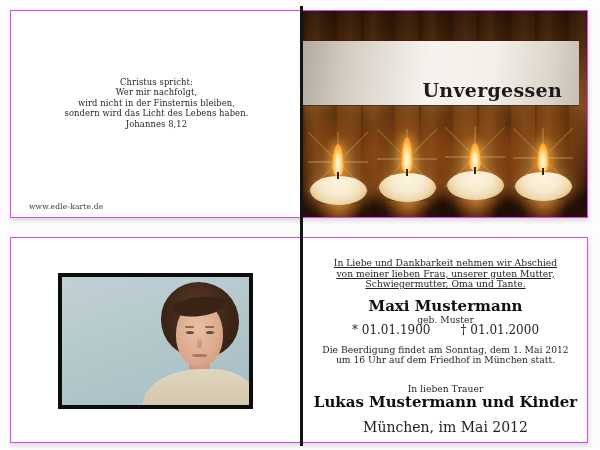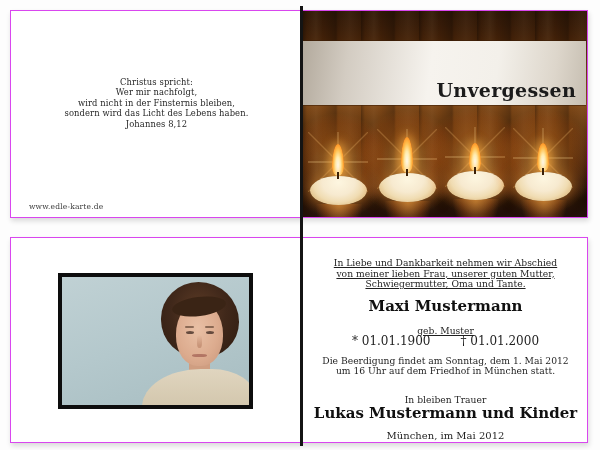--- a/index.html
+++ b/index.html
@@ -46,27 +46,27 @@
   .planks{
     position:absolute;inset:0;
     background:
       repeating-linear-gradient(90deg,
         rgba(0,0,0,0.28) 0px, rgba(0,0,0,0.0) 4px,
         rgba(255,220,170,0.06) 13px, rgba(0,0,0,0.0) 20px,
         rgba(0,0,0,0.22) 33px, rgba(0,0,0,0.0) 35px,
         rgba(255,210,160,0.05) 47px, rgba(0,0,0,0.0) 58px);
   }
   .banner{
-    position:absolute;left:0;right:1px;top:30px;height:64px;z-index:5;
+    position:absolute;left:0;right:8px;top:30px;height:64px;z-index:5;
     background:linear-gradient(97deg,
       #b3aa9d 0%, #d3ccc2 16%, #f6f3ee 45%,
       #f3f0ea 68%, #ddd6cb 88%, #c6beb1 100%);
     box-shadow:0 1px 0 rgba(60,30,5,0.55), 0 -1px 0 rgba(60,30,5,0.55);
     display:flex;align-items:flex-end;justify-content:flex-end;
-    padding:0 10px 4px 0;box-sizing:border-box;
+    padding:0 17px 4px 0;box-sizing:border-box;
   }
   .banner-title{
     font-size:19px;font-weight:bold;color:#1b1b1b;letter-spacing:0.3px;
   }
   .table-shade{
     position:absolute;left:0;right:0;bottom:0;height:30px;z-index:6;
     background:linear-gradient(180deg, rgba(25,11,2,0) 0%, rgba(25,11,2,0.75) 45%, #23110a 100%);
   }
   .candle{position:absolute;width:120px;height:115px;z-index:10;}
   .candle .glow{
@@ -154,26 +154,26 @@
     border-radius:52% 38% 0 0 / 95% 70% 0 0;
   }
 
   
   .announcement{
     position:absolute;left:293px;top:0;right:0;height:100%;
     text-align:center;color:#1f1f1f;
   }
   .an-intro{margin-top:20px;font-size:9.2px;line-height:10.6px;text-decoration:underline;}
   .an-name{margin-top:8px;font-size:15px;line-height:16px;font-weight:bold;color:#101010;}
-  .an-geb{font-size:9.2px;line-height:10.5px;margin-top:12px;text-decoration:underline;}
+  .an-geb{font-size:9.2px;line-height:10.5px;margin-top:1px;}
   .an-dates{font-size:12px;line-height:10.5px;display:flex;justify-content:center;gap:30px;}
   .an-funeral{margin-top:9px;font-size:9.2px;line-height:10.6px;}
   .an-trauer{margin-top:18px;font-size:9.2px;line-height:10.5px;}
   .an-mourners{font-size:15px;line-height:17px;font-weight:bold;color:#101010;}
-  .an-place{margin-top:8px;font-size:10px;}
+  .an-place{margin-top:8px;font-size:14px;}
 </style>
 </head>
 <body>
 
 <div class="card card-top">
 
   <div class="panel-left">
     <div class="quote">
       <div>Christus spricht:</div>
       <div>Wer mir nachfolgt,</div>
@@ -257,19 +257,19 @@
     <div class="an-name">Maxi Mustermann</div>
     <div class="an-geb">geb. Muster</div>
     <div class="an-dates">
       <span>* 01.01.1900</span>
       <span>† 01.01.2000</span>
     </div>
     <div class="an-funeral">
       <div>Die Beerdigung findet am Sonntag, dem 1. Mai 2012</div>
       <div>um 16 Uhr auf dem Friedhof in München statt.</div>
     </div>
-    <div class="an-trauer">In bleiben Trauer</div>
+    <div class="an-trauer">In lieben Trauer</div>
     <div class="an-mourners">Lukas Mustermann und Kinder</div>
     <div class="an-place">München, im Mai 2012</div>
   </div>
 </div>
 
 <div class="fold-line"></div>
 
 </body></html>

